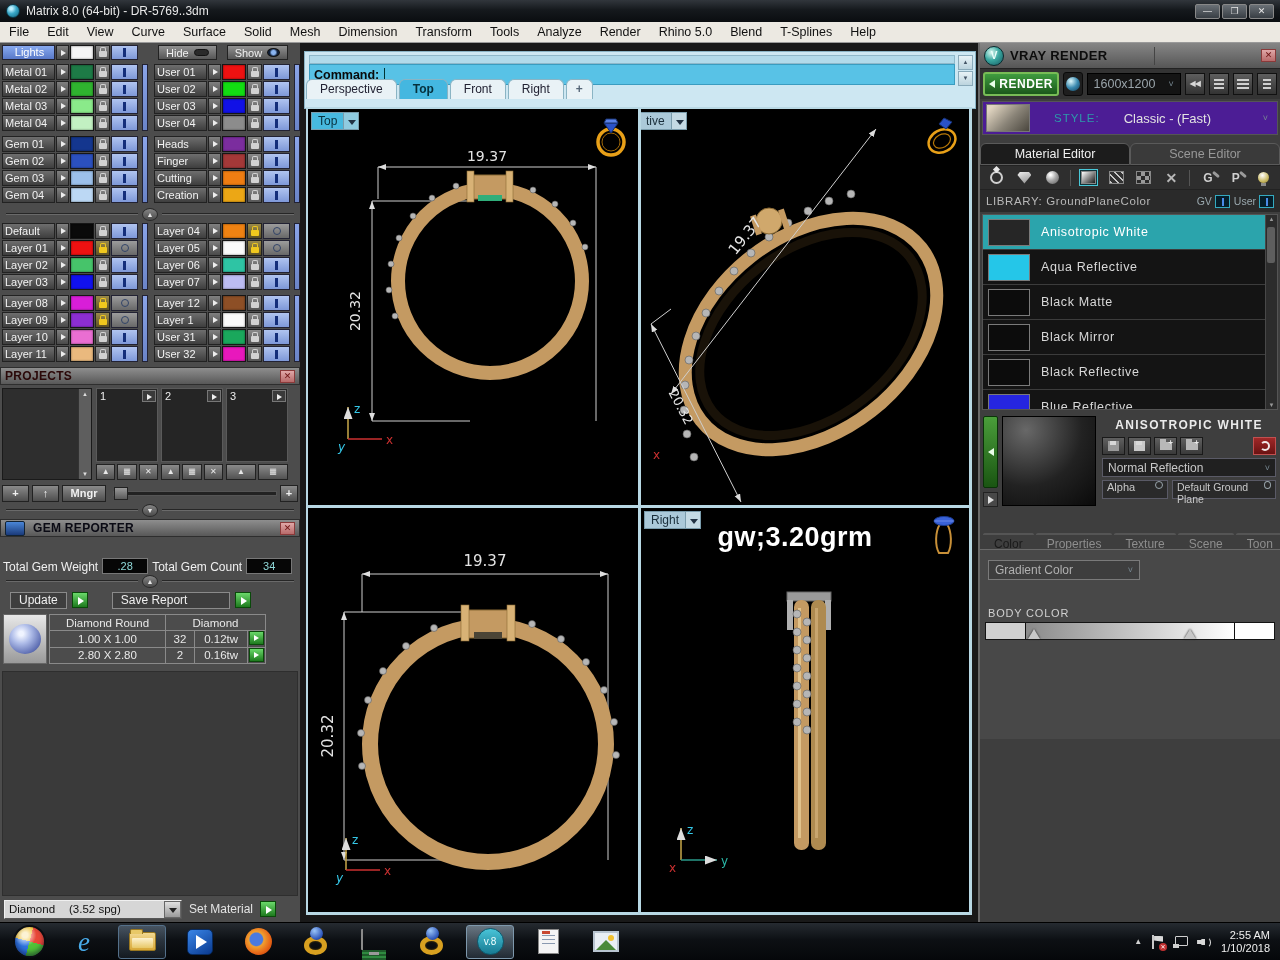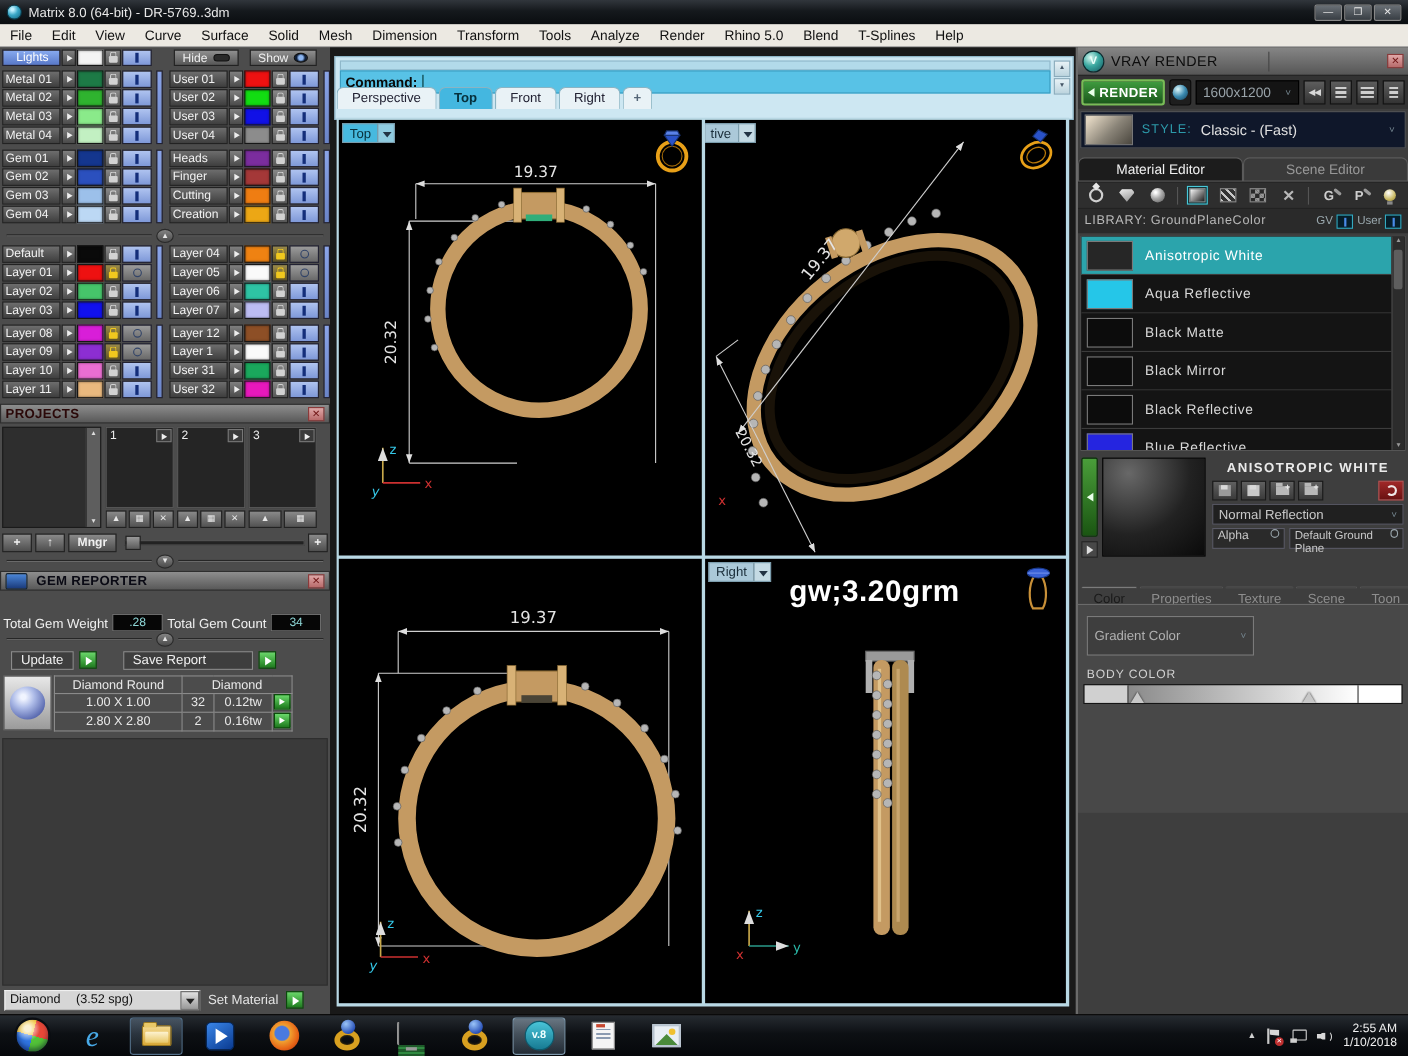--- a/index.html
+++ b/index.html
@@ -100,32 +100,32 @@
 .vplabel .dd{width:16px;background:#c4dae4;border:1px solid #7a9cac;position:relative}
 .vplabel.act .dd{background:#8fcbe0}
 .vplabel .dd::before{content:'';position:absolute;left:4px;top:7px;border-top:5px solid #234;border-left:4px solid transparent;border-right:4px solid transparent}
 .vpsvg{position:absolute;left:0;top:0;width:100%;height:100%}
 .ringicon{position:absolute;right:5px;top:4px;z-index:4}
 .gwtext{position:absolute;left:0;right:20px;top:14px;text-align:center;color:#fff;font-size:27px;font-weight:bold;z-index:3;letter-spacing:.5px}
 
 .rightpanel{position:absolute;left:978px;top:43px;width:302px;height:879px;background:#3e3e3e;border-left:2px solid #6a6a6a}
 .vrtitle{height:26px;background:linear-gradient(#868686,#565656);border-bottom:1px solid #222;display:flex;align-items:center;gap:6px;padding:0 4px}
 .vrlogo{width:20px;height:20px;border-radius:50%;background:radial-gradient(circle at 35% 30%,#c8f0e8 5%,#3aa8a0 45%,#14555e);border:1px solid #0a2a2e;color:#eafffa;font-size:10px;font-weight:bold;text-align:center;line-height:18px}
-.vrtitle .t{font-size:13px;font-weight:normal;color:#0c0c0c;letter-spacing:.4px}
+.vrtitle .t{font-size:13px;font-weight:bold;color:#0c0c0c;letter-spacing:.4px}
 .vrtitle .sep{width:1px;height:18px;background:#444;margin-left:40px}
 .vrrender{height:30px;background:#333;display:flex;align-items:center;gap:4px;padding:0 3px}
 .renderbtn{width:96px;height:24px;background:linear-gradient(#3f9c3f,#1b581b);border:2px solid #78bc56;border-radius:3px;color:#fff;font-weight:bold;font-size:12px;letter-spacing:.5px;display:flex;align-items:center;justify-content:center;gap:4px}
 .renderbtn i{width:0;height:0;border-right:6px solid #eaffea;border-top:4px solid transparent;border-bottom:4px solid transparent;display:block}
 .spherebtn{width:24px;height:24px;background:#1e1e1e;border:1px solid #0a0a0a;border-radius:3px;display:flex;align-items:center;justify-content:center}
 .spherebtn i{width:14px;height:14px;border-radius:50%;background:radial-gradient(circle at 35% 30%,#cfeef4 5%,#3a8ab0 50%,#123a54)}
 .resselect{width:116px;height:22px;background:#141414;border:1px solid #000;color:#9aa4aa;font-size:12.5px;display:flex;align-items:center;justify-content:space-between;padding:0 6px}
 .chev{color:#788a94;font-size:9px}
 .utilbtn{width:25px;height:22px;background:linear-gradient(#5e5e5e,#333);border:1px solid #111;color:#d8d8d8;font-size:8px;text-align:center;line-height:20px;letter-spacing:-1px}
 .utilbtn .bars{display:block;margin:5px 4px;height:10px;background:repeating-linear-gradient(#cfcfcf 0 2px,transparent 2px 4px)}
-.vrstyle{height:34px;background:#0f172a;border:1px solid #555;margin:2px;display:flex;align-items:center;gap:8px;padding:0 3px}
+.vrstyle{height:34px;background:#4c1d95;border:1px solid #555;margin:2px;display:flex;align-items:center;gap:24px;padding:0 3px}
 .stylethumb{width:44px;height:28px;background:linear-gradient(135deg,#e0d4c0 10%,#8a8478 55%,#4a463e);border:1px solid #777}
 .stylelabel{color:#2d9aaa;font-size:11.5px;letter-spacing:1px}
 .styleval{color:#e2e2e2;font-size:13px}
 .vredtabs{display:flex;margin-top:8px;height:22px}
 .edtab{flex:1;text-align:center;background:#3a3a3a;color:#989898;font-size:12.5px;line-height:21px;border:1px solid #5a5a5a;border-radius:6px 6px 0 0}
 .edtab.active{background:#1c1c1c;color:#f0f0f0}
 .vricons{height:25px;background:#2e2e2e;border-top:1px solid #222;border-bottom:1px solid #222;display:flex;align-items:center;gap:8px;padding:0 7px}
 .vsep{width:1px;height:16px;background:#555}
 .ic-ring{width:13px;height:13px;border:2.5px solid #cfcfcf;border-radius:50%;position:relative}
 .ic-ring::before{content:'';position:absolute;left:2px;top:-6px;width:5px;height:5px;background:#e8e8e8;transform:rotate(45deg)}
@@ -175,21 +175,21 @@
 .pvb.red{margin-left:auto;background:linear-gradient(#a02828,#6a1212);border-color:#c05050}
 .pvb .ref{width:10px;height:10px;border:2px solid #f0e8e8;border-left-color:transparent;border-radius:50%}
 .prevdd{margin-top:2px;height:19px;background:#202020;border:1px solid #5a5a66;color:#c8c8c8;font-size:12px;display:flex;align-items:center;justify-content:space-between;padding:0 5px}
 .alpharow{display:flex;gap:4px;margin-top:3px;height:19px}
 .alphabox{background:#2a2a2a;border:1px solid #5a5a66;color:#c8c8c8;font-size:11px;display:flex;justify-content:space-between;padding:0 4px}
 .alphabox .o{width:8px;height:8px;border:1.5px solid #98a4aa;border-radius:50%}
 .vrproptabs{display:flex;gap:2px;margin-top:7px;padding:16px 3px;height:22px}
 .proptab{padding:0 10px;background:#343434;color:#8e8e8e;font-size:12px;line-height:20px;border:1px solid #555;border-radius:5px 5px 0 0}
 .proptab.active{background:#bdbdbd;color:#1a1a1a}
 .colorarea{position:relative;height:190px;background:#484848;border-top:1px solid #6a6a6a}
-.graddd{position:absolute;left:8px;top:10px;width:152px;height:36px;background:#3e3e3e;border:1px solid #7a7a7a;color:#b0b0b0;font-size:12px;display:flex;align-items:center;justify-content:space-between;padding:0 6px}
+.graddd{position:absolute;left:8px;top:10px;width:152px;height:20px;background:#3e3e3e;border:1px solid #7a7a7a;color:#b0b0b0;font-size:12px;display:flex;align-items:center;justify-content:space-between;padding:0 6px}
 .bodylabel{position:absolute;left:8px;top:57px;color:#d0d0d0;font-size:11px;letter-spacing:.8px}
 .bodyslider{position:absolute;left:5px;right:5px;top:72px;height:18px;background:#2a2a2a;border:1px solid #141414;display:flex}
 .bsw{width:40px;background:#d0d0d0;border-right:1px solid #111}
 .bsw.r{background:#fff;border-right:none;border-left:1px solid #111}
 .btrack{flex:1;background:linear-gradient(90deg,#8a8a8a,#fff);position:relative}
 .handle{position:absolute;bottom:0;width:0;height:0;border-left:6px solid transparent;border-right:6px solid transparent;border-bottom:10px solid #c8c8c8;filter:drop-shadow(0 0 1px #222)}
 
 .taskbar{position:absolute;left:0;bottom:0;width:1280px;height:38px;background:linear-gradient(#262b31,#0d1014 45%,#05070a);border-top:1px solid #000;display:flex;align-items:center;padding-left:8px;gap:10px}
 .tbslot{width:48px;height:34px;display:flex;align-items:center;justify-content:center;border-radius:3px;flex-shrink:0}
 .tbslot.active{background:linear-gradient(rgba(150,180,210,.32),rgba(70,90,110,.22));border:1px solid #54708a}
@@ -202,21 +202,21 @@
 .tb-wmp{width:26px;height:26px;border-radius:5px;background:linear-gradient(145deg,#3a86e8,#0a3a90);border:1px solid #062a60;display:flex;align-items:center;justify-content:center}
 .tb-wmp::before{content:'';border-left:11px solid #fff;border-top:7px solid transparent;border-bottom:7px solid transparent;margin-left:3px}
 .tb-ff{width:27px;height:27px;border-radius:50%;background:radial-gradient(circle at 42% 42%,#4a7ae0 0 28%,#f0a030 34%,#e86818 62%,#c03808 90%)}
 .tb-matrix{width:26px;height:26px;position:relative}
 .tb-matrix .torus{position:absolute;left:1px;top:7px;width:23px;height:19px;border-radius:50%;border:5px solid #d8a020;box-shadow:inset 0 0 2px #7a5808}
 .tb-matrix .globe{position:absolute;left:7px;top:-2px;width:13px;height:13px;border-radius:50%;background:radial-gradient(circle at 35% 30%,#9ac4f8,#2a52b8 70%,#122a6e)}
 .tb-mon{width:26px;height:22px;position:relative}
 .tb-mon .scr{width:26px;height:17px;background:#d8d8d8;border:2px solid #8a8a8a;border-radius:2px}
 .tb-mon .scr i{display:block;margin:1px;height:11px;background:repeating-linear-gradient(#1e5a2a 0 2px,#2f8a40 2px 4px)}
 .tb-mon::after{content:'';position:absolute;left:8px;bottom:-2px;width:10px;height:3px;background:#9a9a9a}
-.tb-v8{width:27px;height:27px;border-radius:50%;background:linear-gradient(#49c4d8,#177a92);border:1px solid #0c5a6e;color:#f0ffff;font-size:10px;font-weight:bold;text-align:center;line-height:26px}
+.tb-v8{width:27px;height:27px;border-radius:50%;background:linear-gradient(#49c4d8,#177a92);border:1px solid #0c5a6e;color:#f0ffff;font-size:10px;font-weight:normal;text-align:center;line-height:26px}
 .tb-note{width:21px;height:25px;background:#f4f4f4;border:1px solid #888;position:relative}
 .tb-note i{position:absolute;left:3px;right:3px;top:5px;height:12px;background:repeating-linear-gradient(#8a9ab0 0 1.5px,transparent 1.5px 4px)}
 .tb-note::before{content:'';position:absolute;left:3px;top:1px;width:8px;height:3px;background:#c84830}
 .tb-img{width:26px;height:21px;background:#e8eef4;border:2px solid #b8c4d0;position:relative;overflow:hidden}
 .tb-img::before{content:'';position:absolute;left:-2px;bottom:-3px;border-left:13px solid transparent;border-right:13px solid transparent;border-bottom:13px solid #4a8a3a}
 .tb-img::after{content:'';position:absolute;right:3px;top:2px;width:6px;height:6px;border-radius:50%;background:#f0c030}
 .tray{margin-left:auto;display:flex;align-items:center;gap:9px;padding-right:10px;height:100%}
 .tr-up{color:#d0d0d0;font-size:8px}
 .tr-flag{width:13px;height:14px;position:relative}
 .tr-flag::before{content:'';position:absolute;left:1px;top:0;width:2px;height:14px;background:#c8c8c8}

